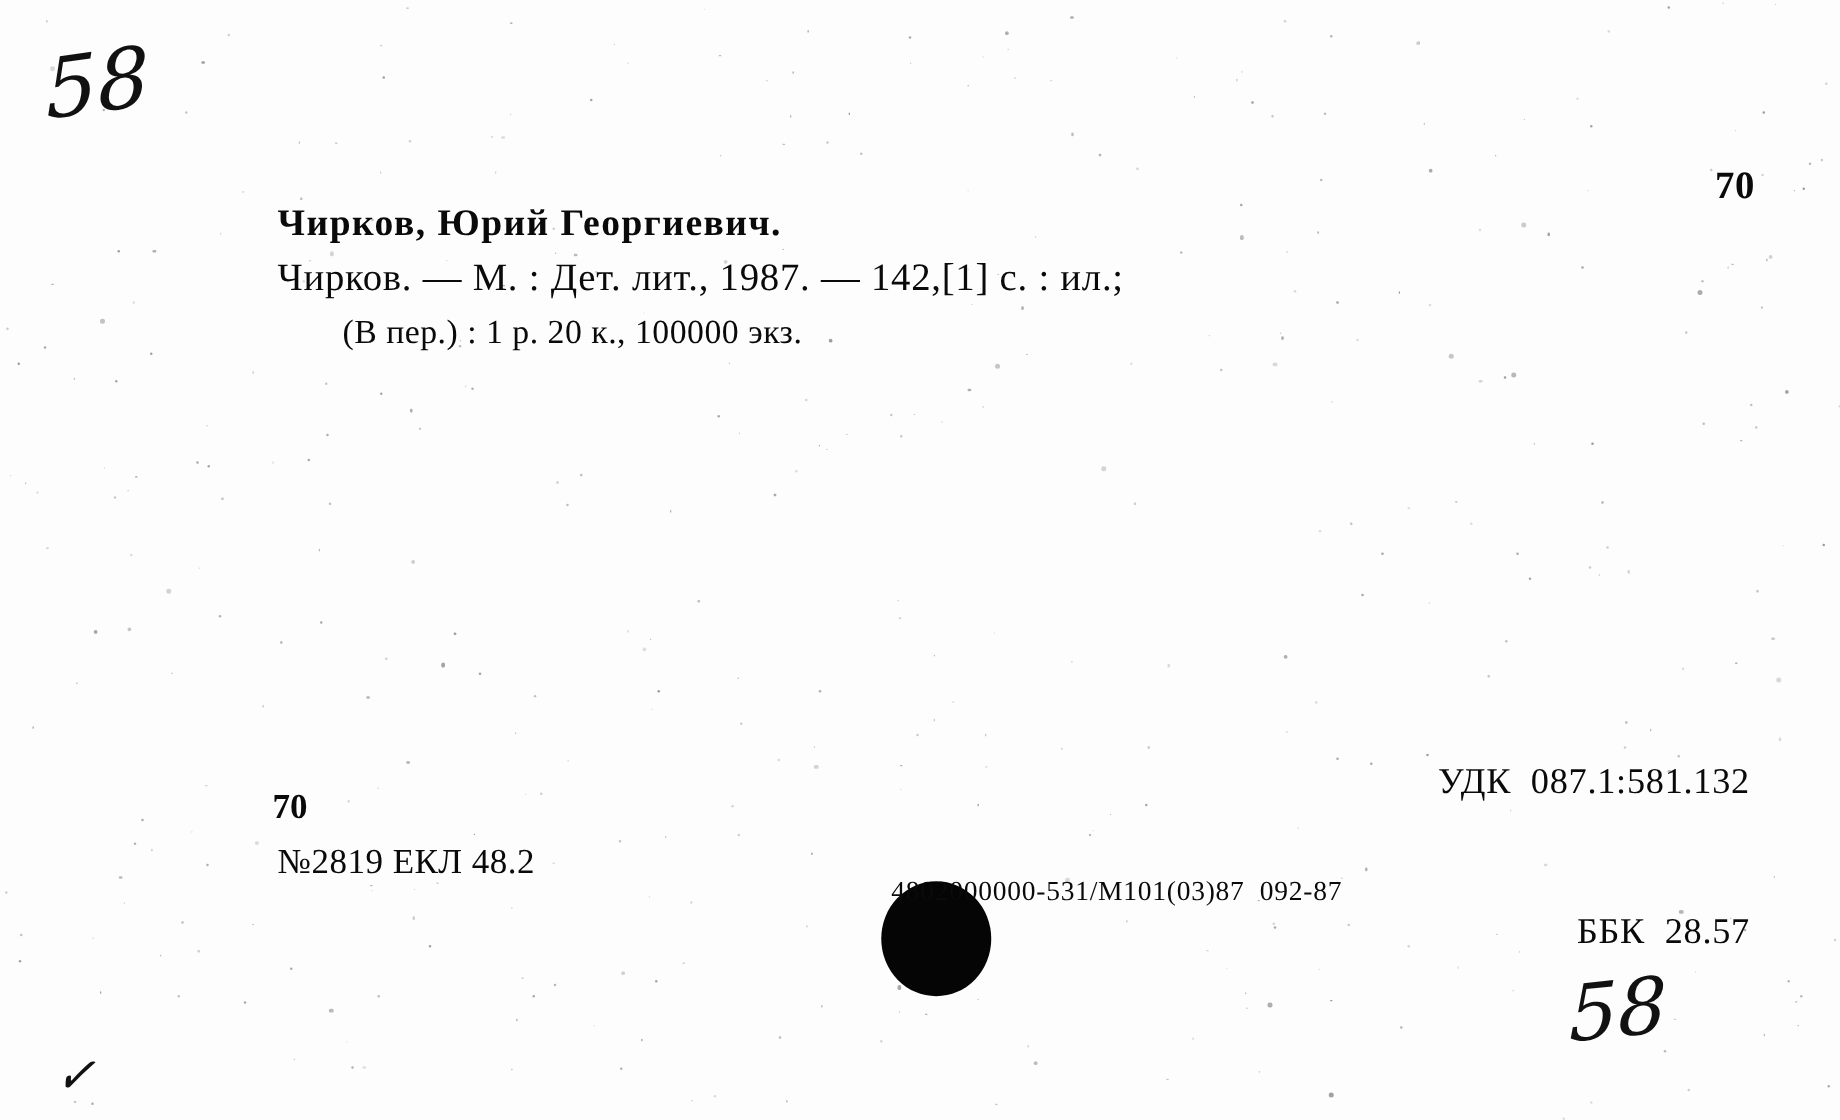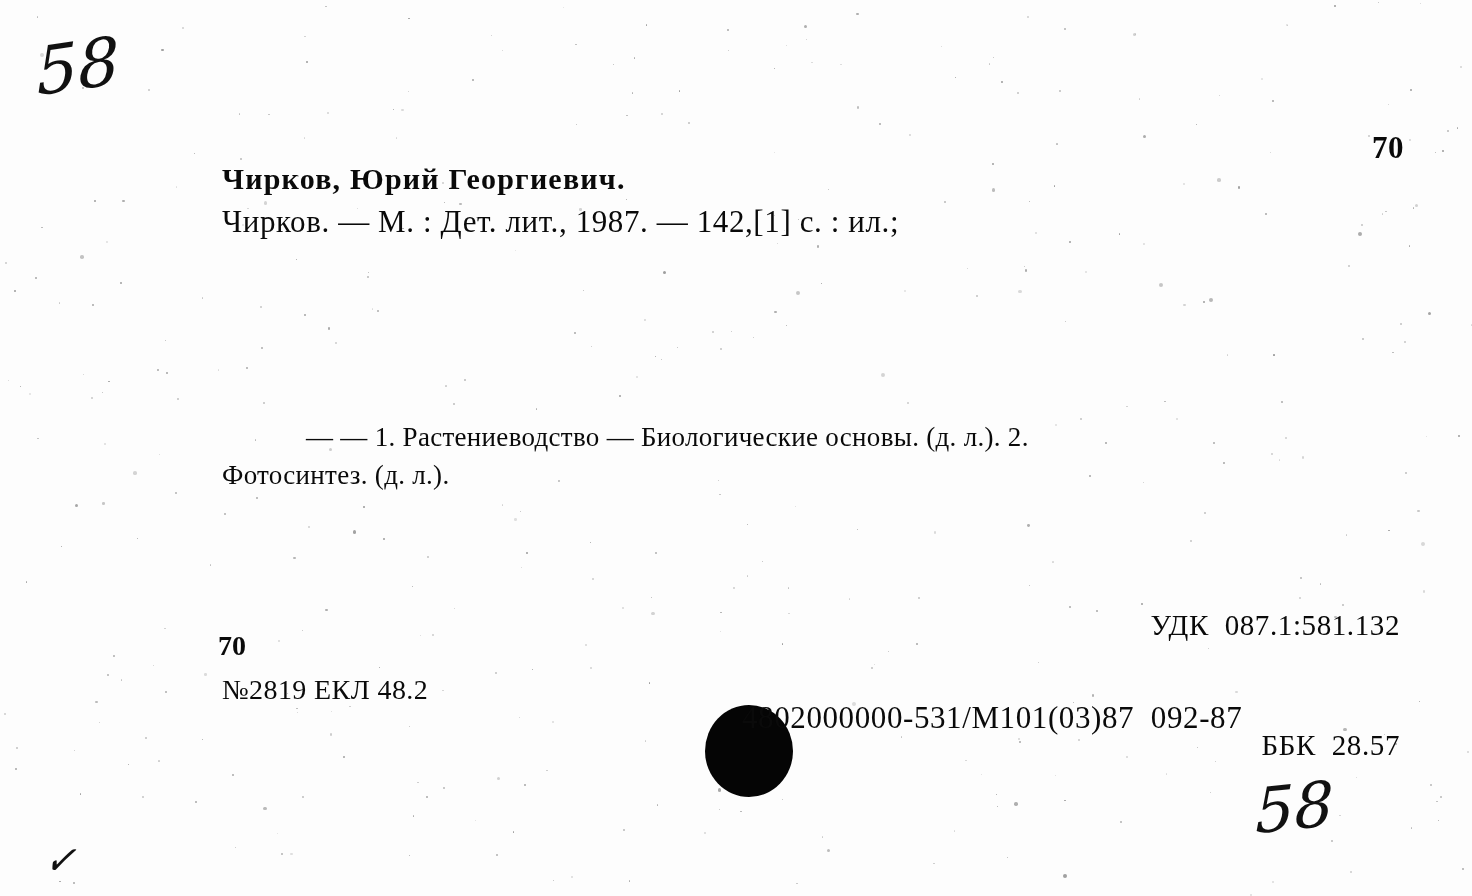--- a/index.html
+++ b/index.html
@@ -137,23 +137,23 @@
     position: absolute;
     left: 218px;
     top: 630px;
     font-size: 28px;
     font-weight: bold;
   }
 
   
   #imprint {
     position: absolute;
-    left: 742px;
+    left: 713px;
     top: 700px;
-    font-size: 31px;
+    font-size: 22px;
     letter-spacing: 0.6px;
     white-space: pre;
   }
   #blot {
     position: absolute;
     left: 705px;
     top: 705px;
     width: 88px;
     height: 92px;
     background: #050505;
@@ -588,26 +588,23 @@
       <span class="speck" style="left:718.8px;top:808.8px;width:1.3px;height:1.3px;opacity:0.56"></span>
     </div>
 
   <div id="mark-top-left" class="handwritten">58</div>
 
   <div id="page-number">70</div>
 
   <div id="record">
     <div id="author-line">Чирков, Юрий Георгиевич.</div>
     <div class="body-line">Чирков. — М. : Дет. лит., 1987. — 142,[1] с. : ил.;</div>
+    <div id="price-line"><span class="indent"></span><span>(В пер.) : 1 р. 20 к., 100000 экз.</span></div>
   </div>
 
-  <div id="subjects">
-    <div><span class="s-indent"></span><span>— — 1. Растениеводство — Биологические основы. (д. л.). 2.</span></div>
-    <div>Фотосинтез. (д. л.).</div>
-  </div>
 
   <div id="classification">
     <div><span>УДК</span>&nbsp;&nbsp;<span>087.1:581.132</span></div>
     <div style="text-align:right;"><span>ББК</span>&nbsp;&nbsp;<span>28.57</span></div>
   </div>
 
   <div id="codes">
     <div class="row">№2819 ЕКЛ 48.2</div>
     
   </div>

